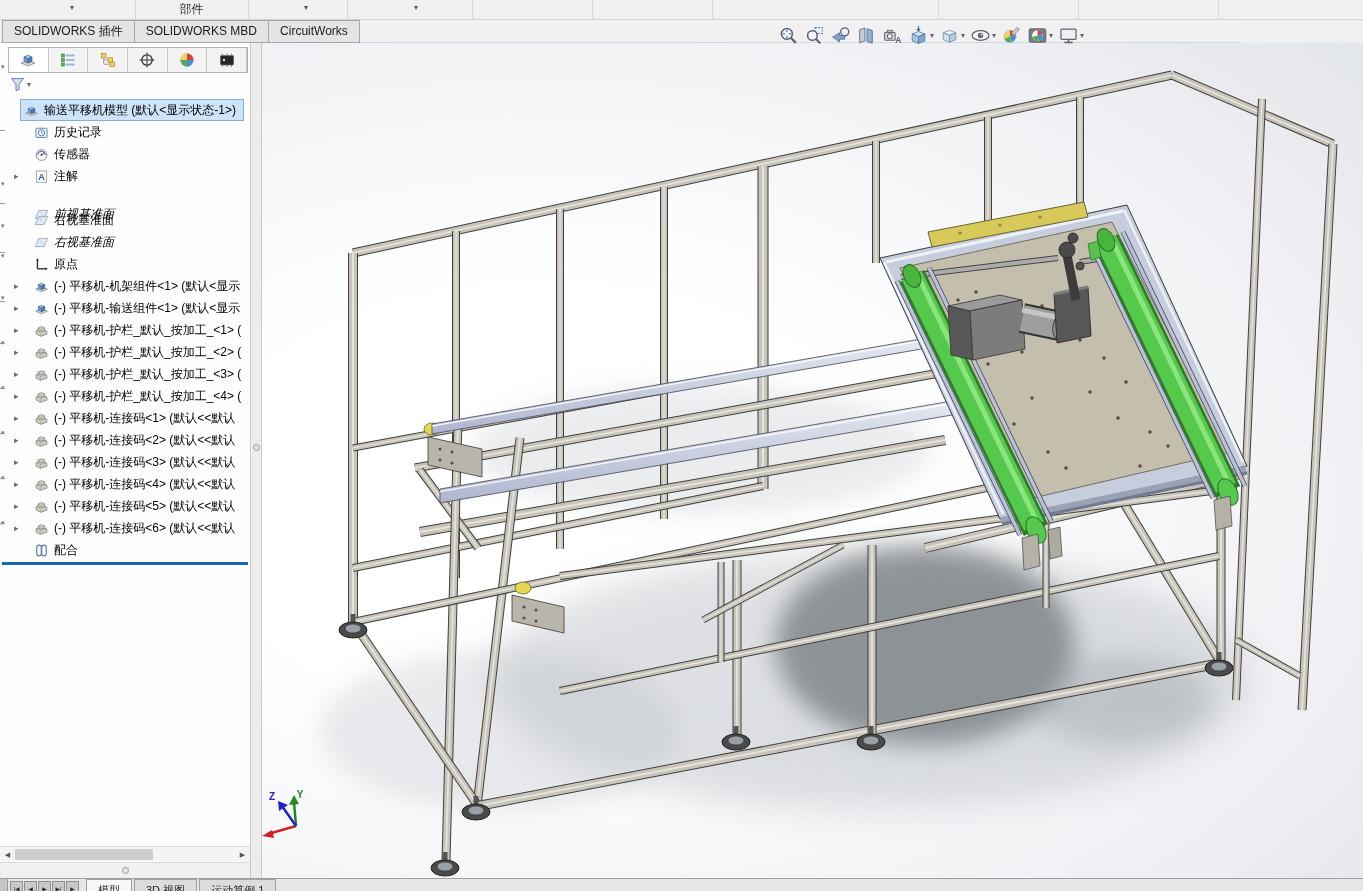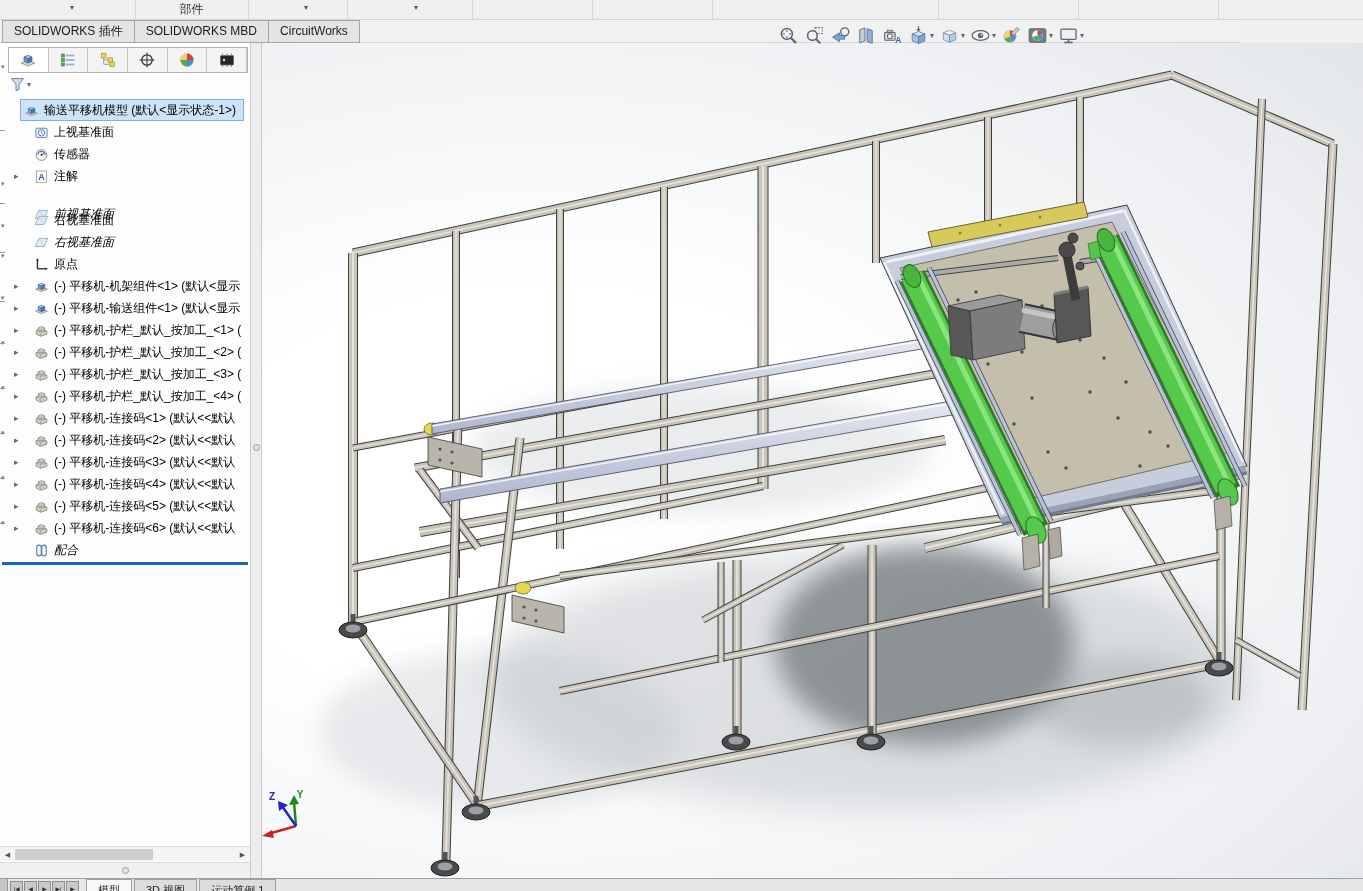--- a/index.html
+++ b/index.html
@@ -615,21 +615,21 @@
         <span class="sel-box"></span>
         <svg class="tr-icon" width="15" height="15" viewBox="0 0 14 14">
           <use href="#ic-asm"></use>
         </svg>
         <span class="tr-label">输送平移机模型 (默认&lt;显示状态-1&gt;)</span>
       </div>
       <div class="tree-row child" style="top: 22px;">
         <svg class="tr-icon" width="15" height="15" viewBox="0 0 14 14">
           <use href="#ic-hist"></use>
         </svg>
-        <span class="tr-label">上视基准面</span>
+        <span class="tr-label">历史记录</span>
       </div>
       <div class="tree-row child" style="top: 44px;">
         <svg class="tr-icon" width="15" height="15" viewBox="0 0 14 14">
           <use href="#ic-sens"></use>
         </svg>
         <span class="tr-label">传感器</span>
       </div>
       <div class="tree-row child" style="top: 66px;">
         <span class="tr-arrow">▸</span>
         <svg class="tr-icon" width="15" height="15" viewBox="0 0 14 14">
@@ -738,21 +738,21 @@
         </svg>
         <span class="tr-label">(-) 平移机-连接码&lt;5&gt; (默认&lt;&lt;默认</span>
       </div>
       <div class="tree-row child" style="top: 418px;">
         <span class="tr-arrow">▸</span>
         <svg class="tr-icon" width="15" height="15" viewBox="0 0 14 14">
           <use href="#ic-part"></use>
         </svg>
         <span class="tr-label">(-) 平移机-连接码&lt;6&gt; (默认&lt;&lt;默认</span>
       </div>
-      <div class="tree-row child" style="top: 440px; font-style: italic;">
+      <div class="tree-row child" style="top: 440px;">
         <svg class="tr-icon" width="15" height="15" viewBox="0 0 14 14">
           <use href="#ic-mate"></use>
         </svg>
         <span class="tr-label">配合</span>
       </div>
     </div>
   <div id="rollback"></div>
   <div id="hscroll">
     <div class="hs-btn" style="left:0">◀</div>
     <div id="hs-thumb"></div>

